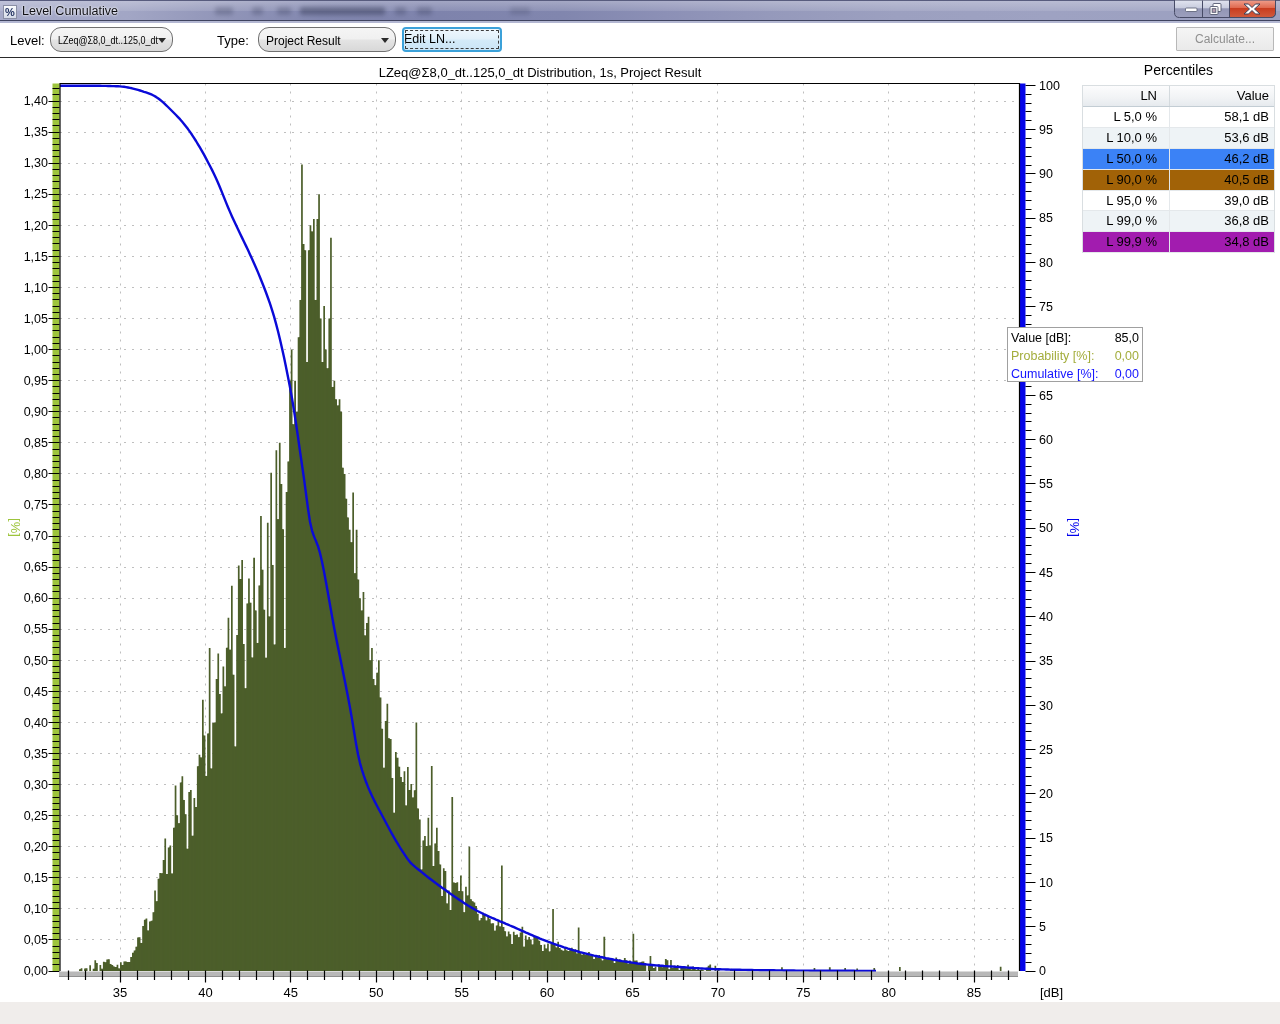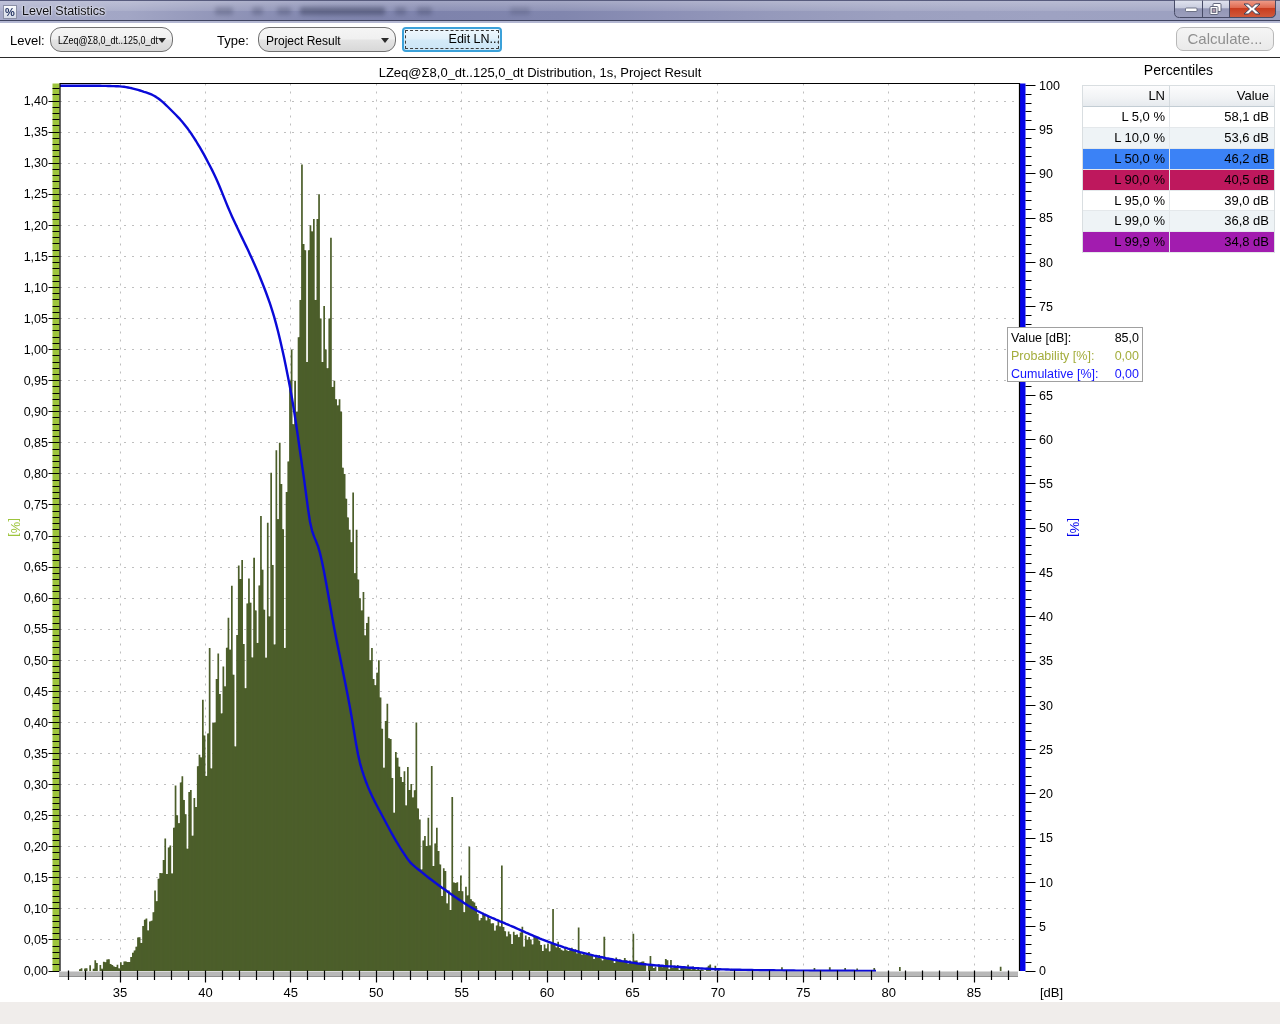--- a/index.html
+++ b/index.html
@@ -11,51 +11,51 @@
 .ticon{position:absolute;left:3px;top:5px;width:14px;height:14px;background:linear-gradient(180deg,#fafbfd,#d5dbe8);border:1px solid #8a8fa5;font-size:11px;font-weight:bold;color:#253563;text-align:center;line-height:12px}
 .ttext{position:absolute;left:22px;top:4px;font-size:12.5px;color:#0f0f14;text-shadow:0 0 3px rgba(255,255,255,0.9),0 0 2px rgba(255,255,255,0.9)}
 .ghost{position:absolute;top:7px;height:8px;background:#2e334e;opacity:0.26;filter:blur(2px);border-radius:2px}
 #toolbar{position:absolute;left:0;top:23px;width:1280px;height:35px;background:#fff;border-bottom:1.5px solid #2a2a2a}
 .tlabel{position:absolute;top:10px;font-size:13px;color:#000}
 .combo{position:absolute;top:4px;height:25px;border:1px solid #707070;border-radius:11px;
  background:linear-gradient(180deg,#f5f5f5 0%,#f0f0f0 48%,#e4e4e4 52%,#d8d8d8 100%);font-size:12.5px;color:#000}
 .combo .ct{position:absolute;left:7px;top:5.5px;white-space:nowrap;font-size:12px}
 .combo .arr{position:absolute;right:6px;top:10px;width:0;height:0;border-left:4.5px solid transparent;border-right:4.5px solid transparent;border-top:5px solid #2b2b2b}
 #editln{position:absolute;left:402px;top:4px;width:100px;height:25px;border:2px solid #3ba1d9;border-radius:4px;
- background:linear-gradient(180deg,#eef7fd 0%,#e2f1fa 45%,#d3eaf8 55%,#cbe5f6 100%);font-size:12.5px;color:#000;text-align:right;line-height:21px}
+ background:linear-gradient(180deg,#eef7fd 0%,#e2f1fa 45%,#d3eaf8 55%,#cbe5f6 100%);font-size:12.5px;color:#000;text-align:left;line-height:21px}
 #editln .foc{position:absolute;left:1px;top:1px;right:1px;bottom:1px;border:1px dashed #3c3c3c;border-radius:1px}
-#calc{position:absolute;left:1176px;top:4px;width:98px;height:24px;border:1px solid #b8b8b8;border-radius:7px;
- background:linear-gradient(180deg,#f5f5f5,#eaeaea);color:#8f8f8f;font-size:15px;text-align:center;line-height:22px}
+#calc{position:absolute;left:1176px;top:4px;width:98px;height:24px;border:1px solid #b8b8b8;border-radius:1px;
+ background:linear-gradient(180deg,#f5f5f5,#eaeaea);color:#8f8f8f;font-size:12px;text-align:center;line-height:22px}
 #chart{position:absolute;left:0;top:58px}
 #ptitle{position:absolute;left:1082px;top:62px;width:193px;text-align:center;font-size:14px;color:#000}
 #ptable{position:absolute;left:1082px;top:85px;width:193px;border:1px solid #d9dee1;border-bottom:none;font-size:13px}
 #phead{height:21px;background:linear-gradient(180deg,#fcfcfd,#f1f3f5 60%,#e6eaee);border-bottom:1px solid #c3cdd4}
 #phead span,.prow span{display:inline-block;text-align:right}
-.c1{width:87px;padding-right:4px}
+.c1{width:87px;padding-right:12px}
 .c2{width:104px;padding-right:5px}
 #phead .c1{border-right:1px solid #d4dade;height:20px;line-height:20px}
 #phead .c2{height:20px;line-height:20px}
 .prow{height:20.9px;line-height:20.5px;border-bottom:1px solid #e4e8eb}
 .prow .c1{border-right:1px solid #e4e8eb;height:20px}
 #bstrip{position:absolute;left:0;top:1002px;width:1280px;height:22px;background:#f0edeb}
 svg text{font-family:"Liberation Sans",sans-serif}
 </style></head>
 <body>
 <div id="titlebar">
  <div class="sheen"></div>
     <div class="topline"></div>
  <div class="ghost" style="left:215px;width:18px"></div>
  <div class="ghost" style="left:252px;width:11px"></div>
  <div class="ghost" style="left:277px;width:14px"></div>
  <div class="ghost" style="left:300px;width:85px;opacity:0.42"></div>
  <div class="ghost" style="left:395px;width:11px"></div>
  <div class="ghost" style="left:417px;width:15px"></div>
  <div class="ghost" style="left:510px;width:20px;opacity:0.18"></div>
  <div class="ticon">%</div>
-    <div class="ttext">Level Statistics</div>
+    <div class="ttext">Level Cumulative</div>
  <svg width="104" height="20" style="position:absolute;left:1173px;top:0" viewBox="0 0 104 20">
 <defs>
 <linearGradient id="cbtn" x1="0" y1="0" x2="0" y2="1">
  <stop offset="0" stop-color="#e2e5f0"></stop>
           <stop offset="0.45" stop-color="#c8ccde"></stop>
           <stop offset="0.5" stop-color="#9296b5"></stop>
           <stop offset="1" stop-color="#9c9fbd"></stop>
 </linearGradient>
 <linearGradient id="cbtnr" x1="0" y1="0" x2="0" y2="1">
  <stop offset="0" stop-color="#f0a08e"></stop>
@@ -184,17 +184,17 @@
 <text x="1011" y="320" font-size="12.5" fill="#1414ff">Cumulative [%]:</text>
       <text x="1139" y="320" font-size="12.5" fill="#1414ff" text-anchor="end">0,00</text>
     </g>
 </svg>
 <div id="ptitle">Percentiles</div>
 <div id="ptable">
 <div id="phead"><span class="c1">LN</span><span class="c2">Value</span></div>
 <div class="prow" style="background:#fff"><span class="c1">L 5,0 %</span><span class="c2">58,1 dB</span></div>
 <div class="prow" style="background:#eef3f6"><span class="c1">L 10,0 %</span><span class="c2">53,6 dB</span></div>
 <div class="prow" style="background:#3b82f6"><span class="c1">L 50,0 %</span><span class="c2">46,2 dB</span></div>
-<div class="prow" style="background:#be185d"><span class="c1">L 90,0 %</span><span class="c2">40,5 dB</span></div>
+<div class="prow" style="background:#a16207"><span class="c1">L 90,0 %</span><span class="c2">40,5 dB</span></div>
 <div class="prow" style="background:#fff"><span class="c1">L 95,0 %</span><span class="c2">39,0 dB</span></div>
 <div class="prow" style="background:#eef3f6"><span class="c1">L 99,0 %</span><span class="c2">36,8 dB</span></div>
 <div class="prow" style="background:#a21caf"><span class="c1">L 99,9 %</span><span class="c2">34,8 dB</span></div>
 </div>
 <div id="bstrip"></div>
 </body></html>

